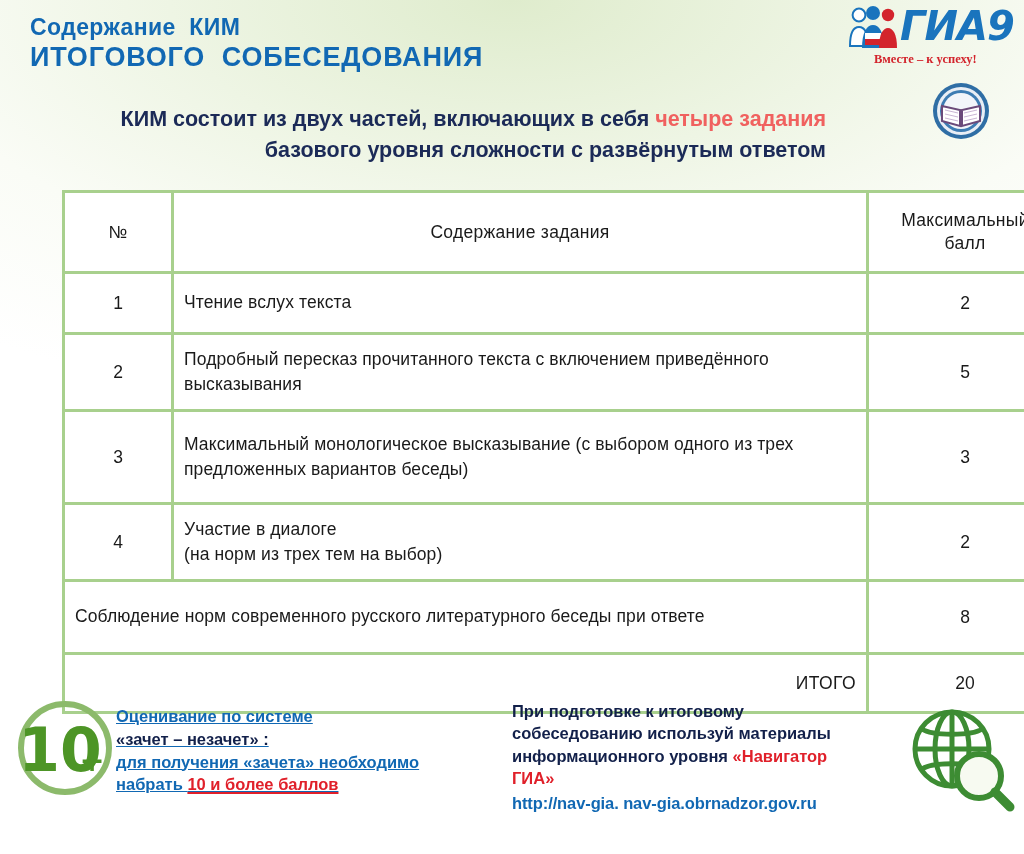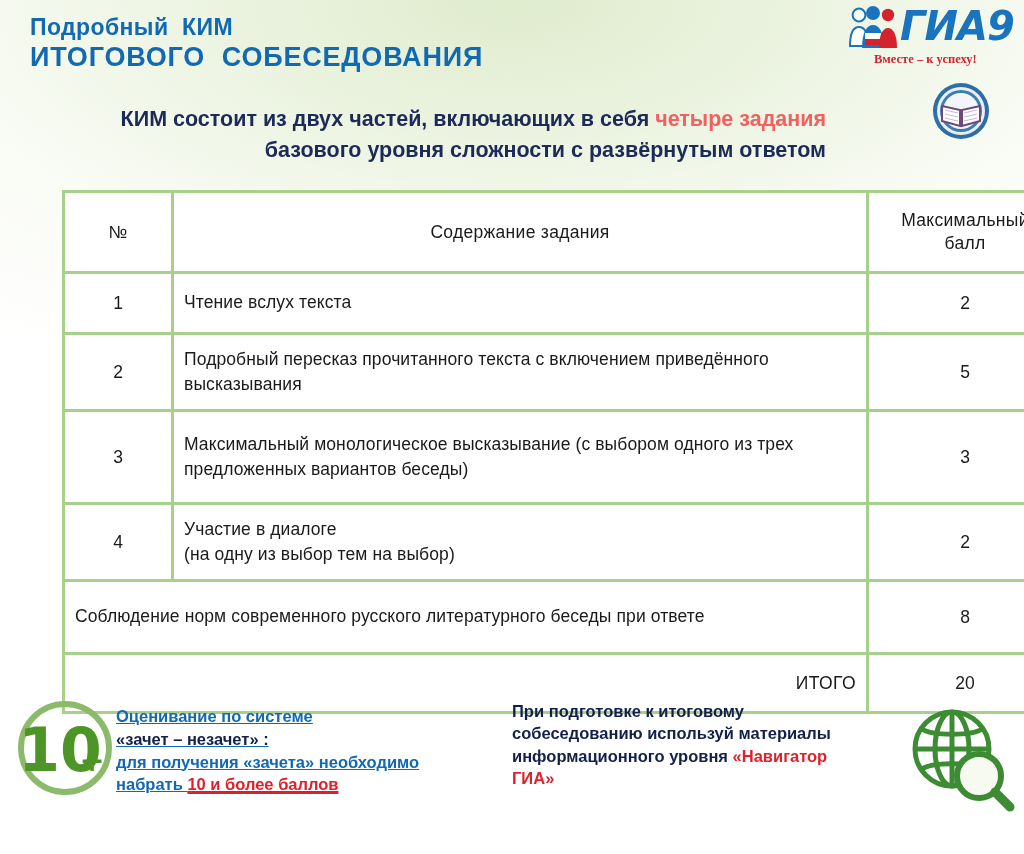--- a/index.html
+++ b/index.html
@@ -231,21 +231,21 @@
     width: 108px;
     height: 112px;
   }
 </style>
 </head>
 <body>
 
 <div id="slide">
 
   <div class="title-block">
-    <div class="title-line-1">Подробный  КИМ</div>
+    <div class="title-line-1">Содержание  КИМ</div>
     <div class="title-line-2">ИТОГОВОГО  СОБЕСЕДОВАНИЯ</div>
   </div>
 
   <div class="intro">
     <span>КИМ состоит из двух частей, включающих в себя </span><span class="accent-red">четыре задания</span><br>
     <span>базового уровня сложности с развёрнутым ответом</span>
   </div>
 
   <div class="gia-logo">
     <svg class="people" viewBox="0 0 54 44">
@@ -305,21 +305,21 @@
         </tr>
         <tr class="row-plain r3">
           <td class="cell-num">3</td>
           <td class="cell-desc">Максимальный  монологическое высказывание (с выбором одного из трех предложенных  вариантов беседы)</td>
           <td class="cell-score">3</td>
         </tr>
         <tr class="row-shade r4">
           <td class="cell-num">4</td>
           <td class="cell-desc">
             <span>Участие в диалоге</span><br>
-            <span>(на одну из выбор тем на выбор)</span>
+            <span>(на норм из трех тем на выбор)</span>
           </td>
           <td class="cell-score">2</td>
         </tr>
         <tr class="row-plain r5">
           <td class="cell-desc" colspan="2">Соблюдение  норм современного  русского  литературного  беседы при ответе</td>
           <td class="cell-score">8</td>
         </tr>
         <tr class="row-shade rtotal">
           <td class="cell-total-label" colspan="2">ИТОГО</td>
           <td class="cell-score">20</td>
@@ -339,20 +339,21 @@
     <span class="dark">«зачет – незачет» :</span><br>
     <span>для получения «зачета» необходимо</span><br>
     <span>набрать </span><span class="red-underline">10 и более баллов</span>
   </div>
 
   <div class="note-right">
     <span>При подготовке к итоговому</span><br>
     <span>собеседованию используй материалы</span><br>
     <span>информационного  уровня </span><span class="red">«Навигатор</span><br>
     <span class="red">ГИА»</span>
+    <span class="url">http://nav-gia. nav-gia.obrnadzor.gov.ru</span>
   </div>
 
   <svg class="globe-icon" viewBox="0 0 108 112">
     <g fill="none" stroke="#3d8c33" stroke-width="5">
       <circle cx="44" cy="44" r="37"></circle>
       <ellipse cx="44" cy="44" rx="17" ry="37"></ellipse>
       <line x1="7" y1="44" x2="81" y2="44"></line>
       <line x1="44" y1="7" x2="44" y2="81"></line>
       <path d="M14 24 C24 31 64 31 74 24"></path>
       <path d="M14 64 C24 57 64 57 74 64"></path>

